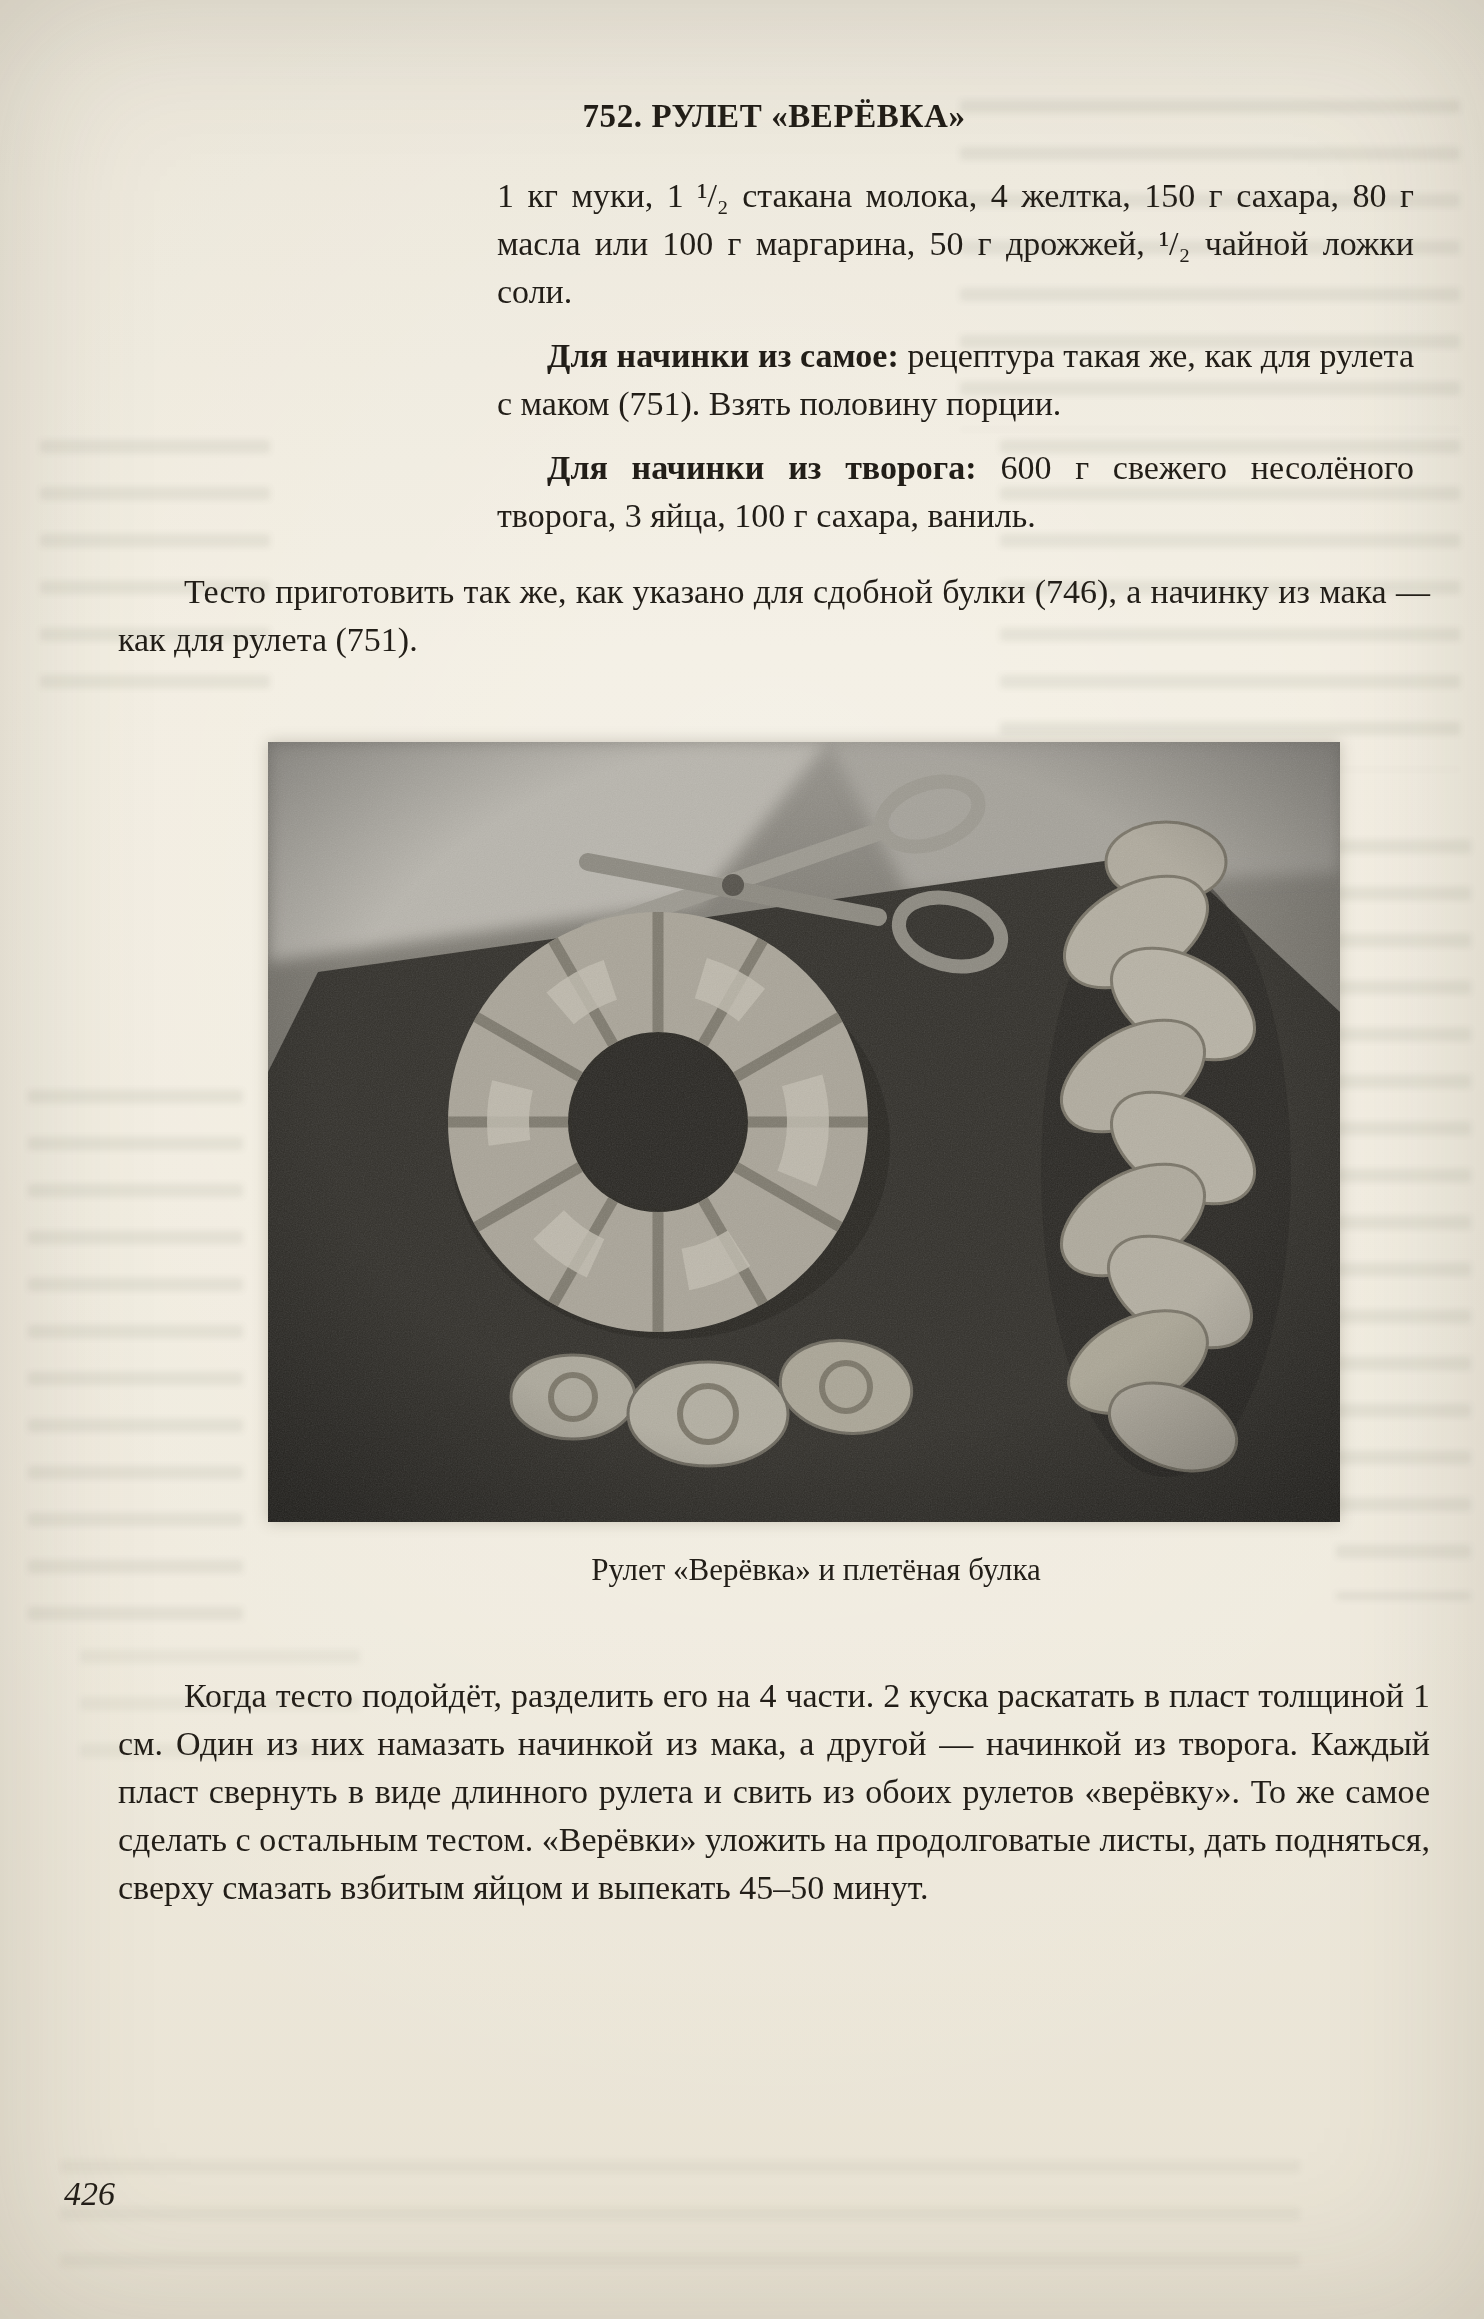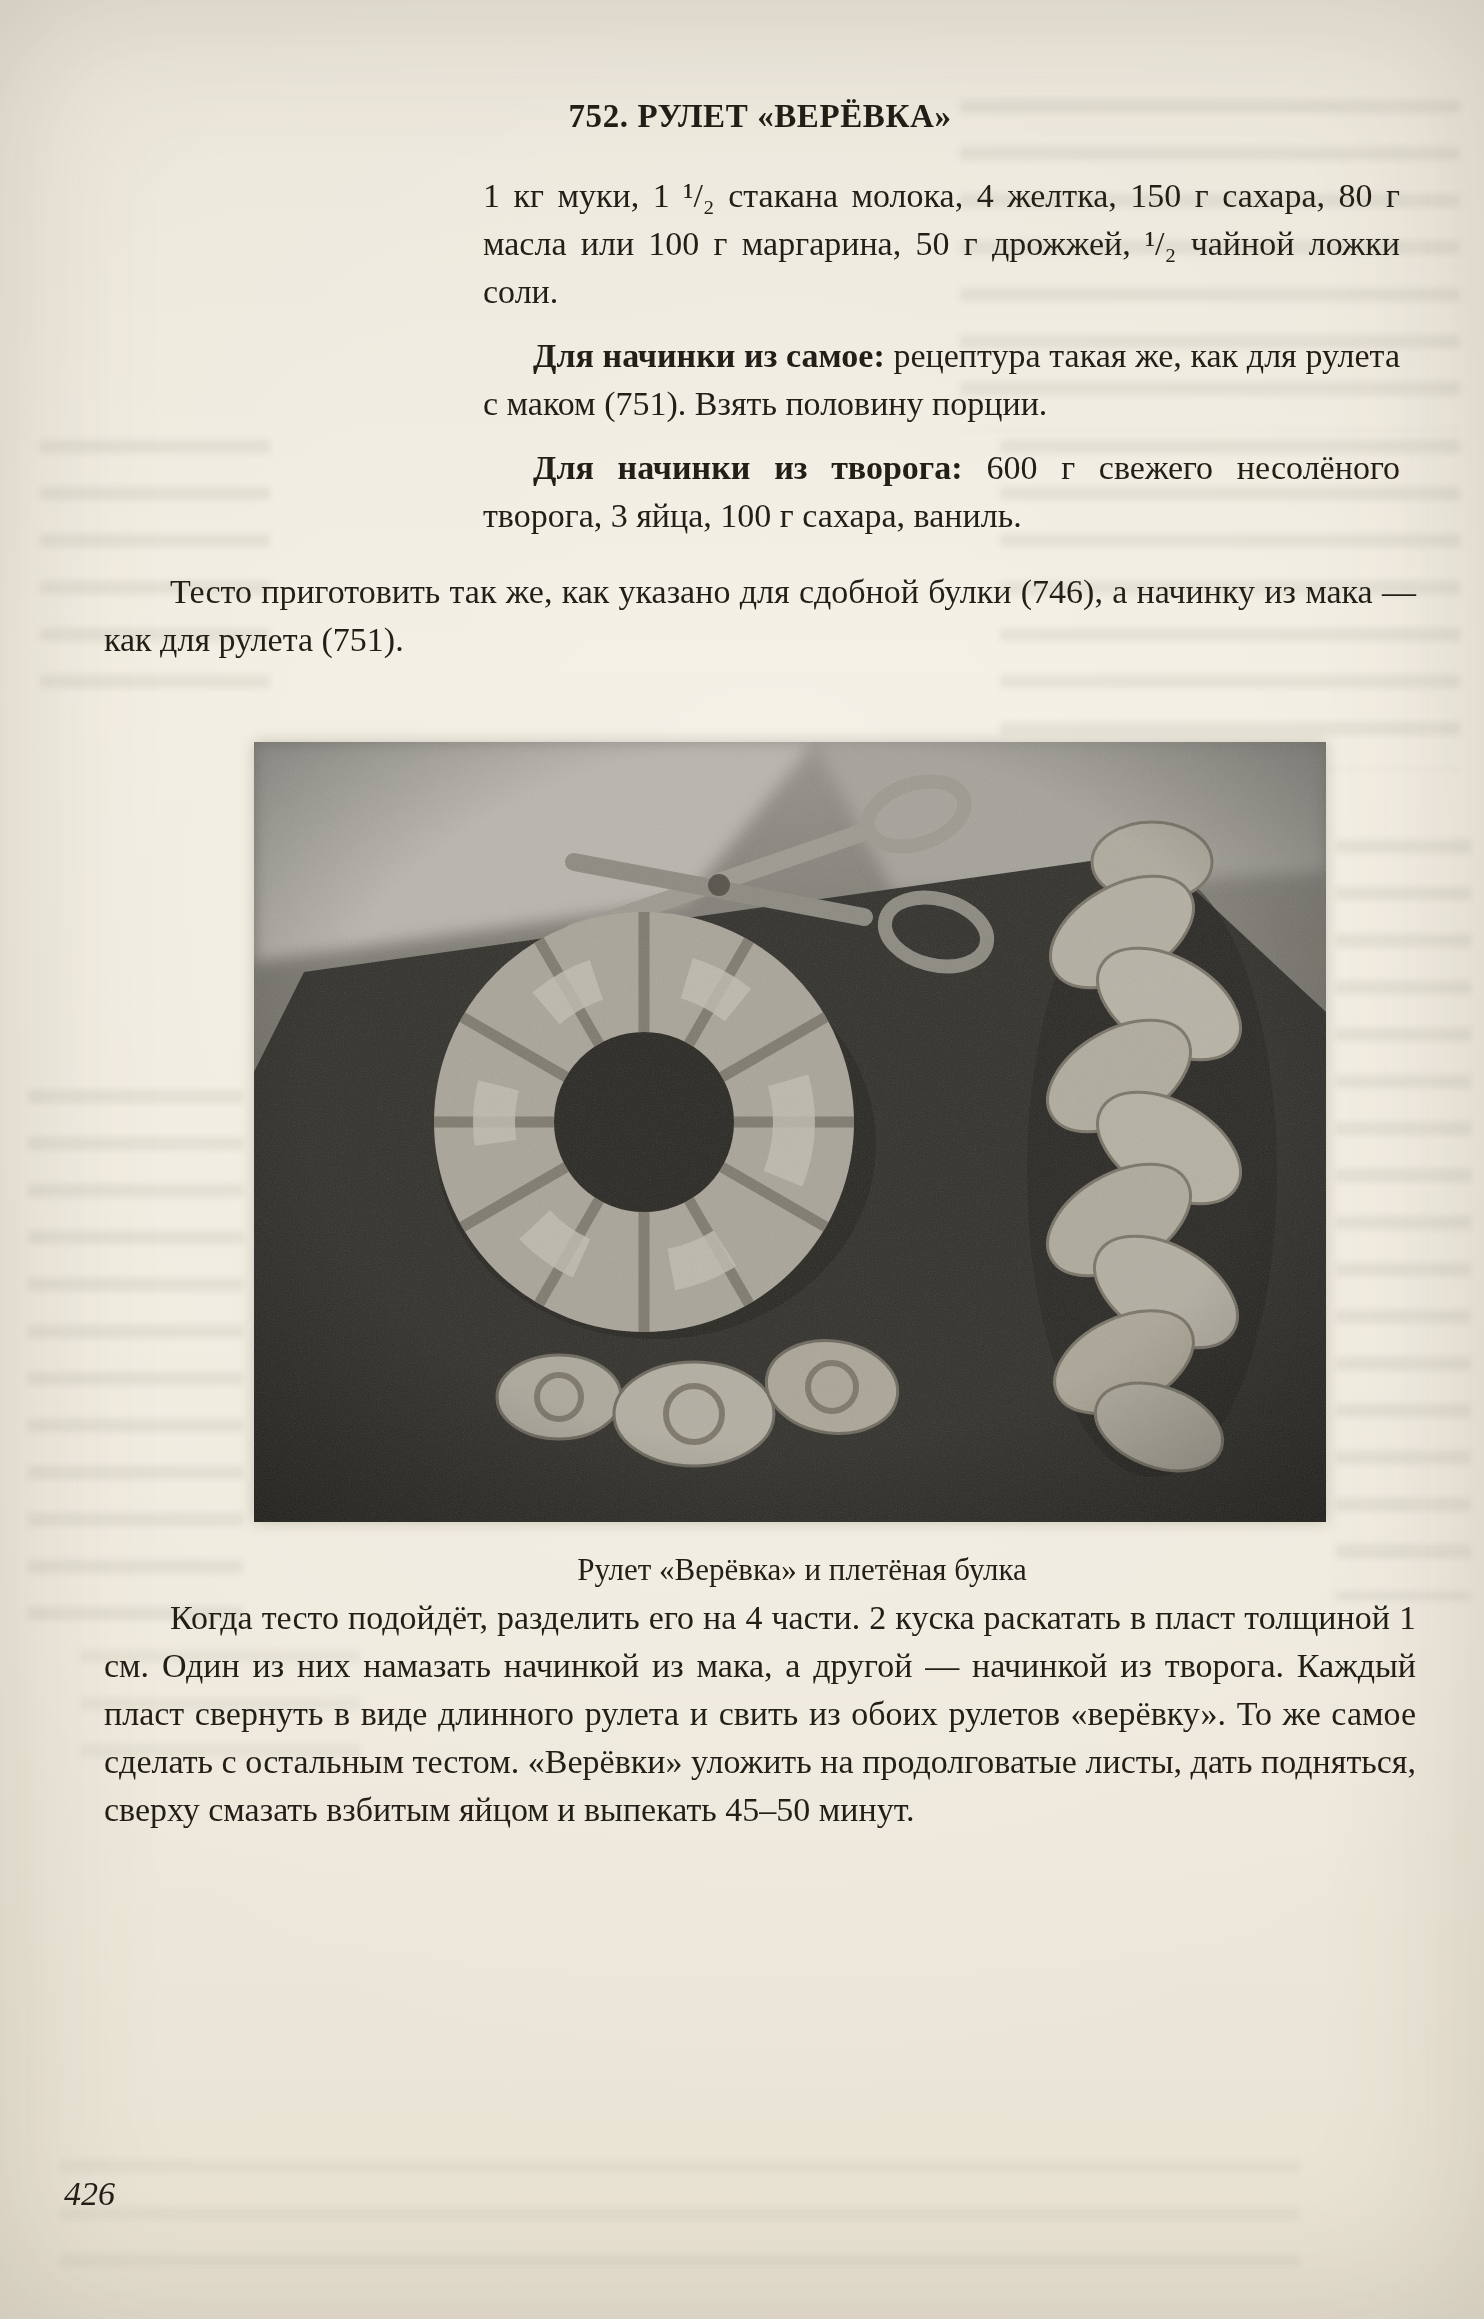--- a/index.html
+++ b/index.html
@@ -34,35 +34,35 @@
   }
   .g1 { left:960px;  top:100px;  width:500px; height:330px; }
   .g2 { left:40px;   top:440px;  width:230px; height:280px; }
   .g3 { left:1000px; top:440px;  width:460px; height:330px; }
   .g4 { left:28px;   top:1090px; width:215px; height:560px; }
   .g5 { left:1336px; top:840px;  width:135px; height:760px; }
   .g6 { left:80px;   top:1650px; width:280px; height:110px; opacity:0.5; }
   .g7 { left:60px;   top:2160px; width:1240px; height:140px; opacity:0.45; }
 
   .column {
-    position:absolute; left:104px; top:92px; width:1312px;
+    position:absolute; left:118px; top:92px; width:1312px;
     font-size:34px; line-height:48px;
   }
   .title {
     text-align:center; font-size:33px; font-weight:bold;
     letter-spacing:0.6px; line-height:48px; margin-bottom:32px;
   }
   .ingredients { margin-left:363px; text-align:justify; }
   .ingredients p { margin:16px; }
   .ingredients p + p { margin-top:10px; }
   .pind { text-indent:50px; }
   .bodyp { text-align:justify; text-indent:66px; }
   .p1 { margin-top:28px; }
   .p2 { margin-top:12px; }
-  .p3 { }
+  .p3 { margin-top:78px; }
   b { font-weight:bold; }
 
   figure { margin:78px 0 0 150px; width:1096px; }
   .photo {
     width:1072px; height:780px;
     background:#55534e;
     box-shadow: 0 0 14px rgba(80,70,50,0.25);
   }
   .photo svg { display:block; width:100%; height:100%; }
   figcaption {

